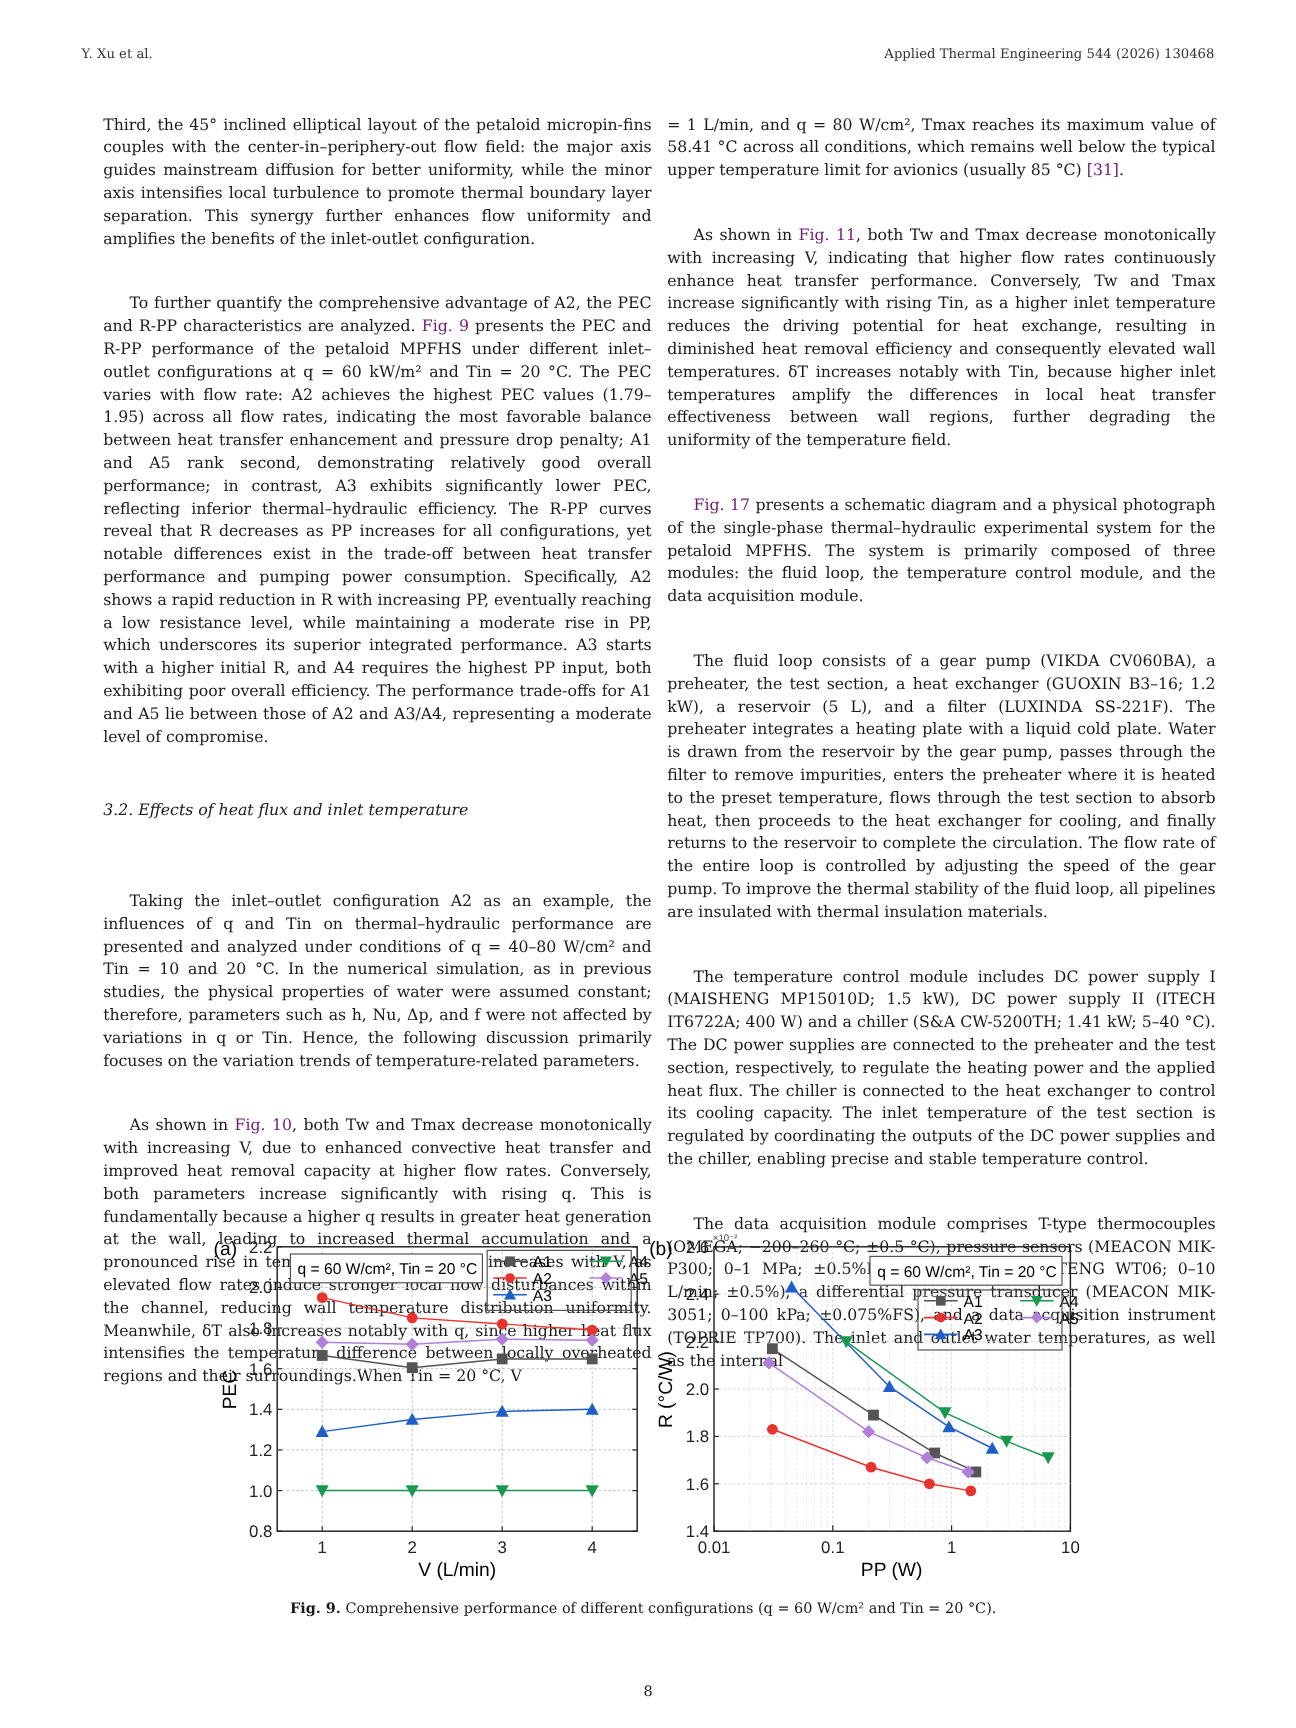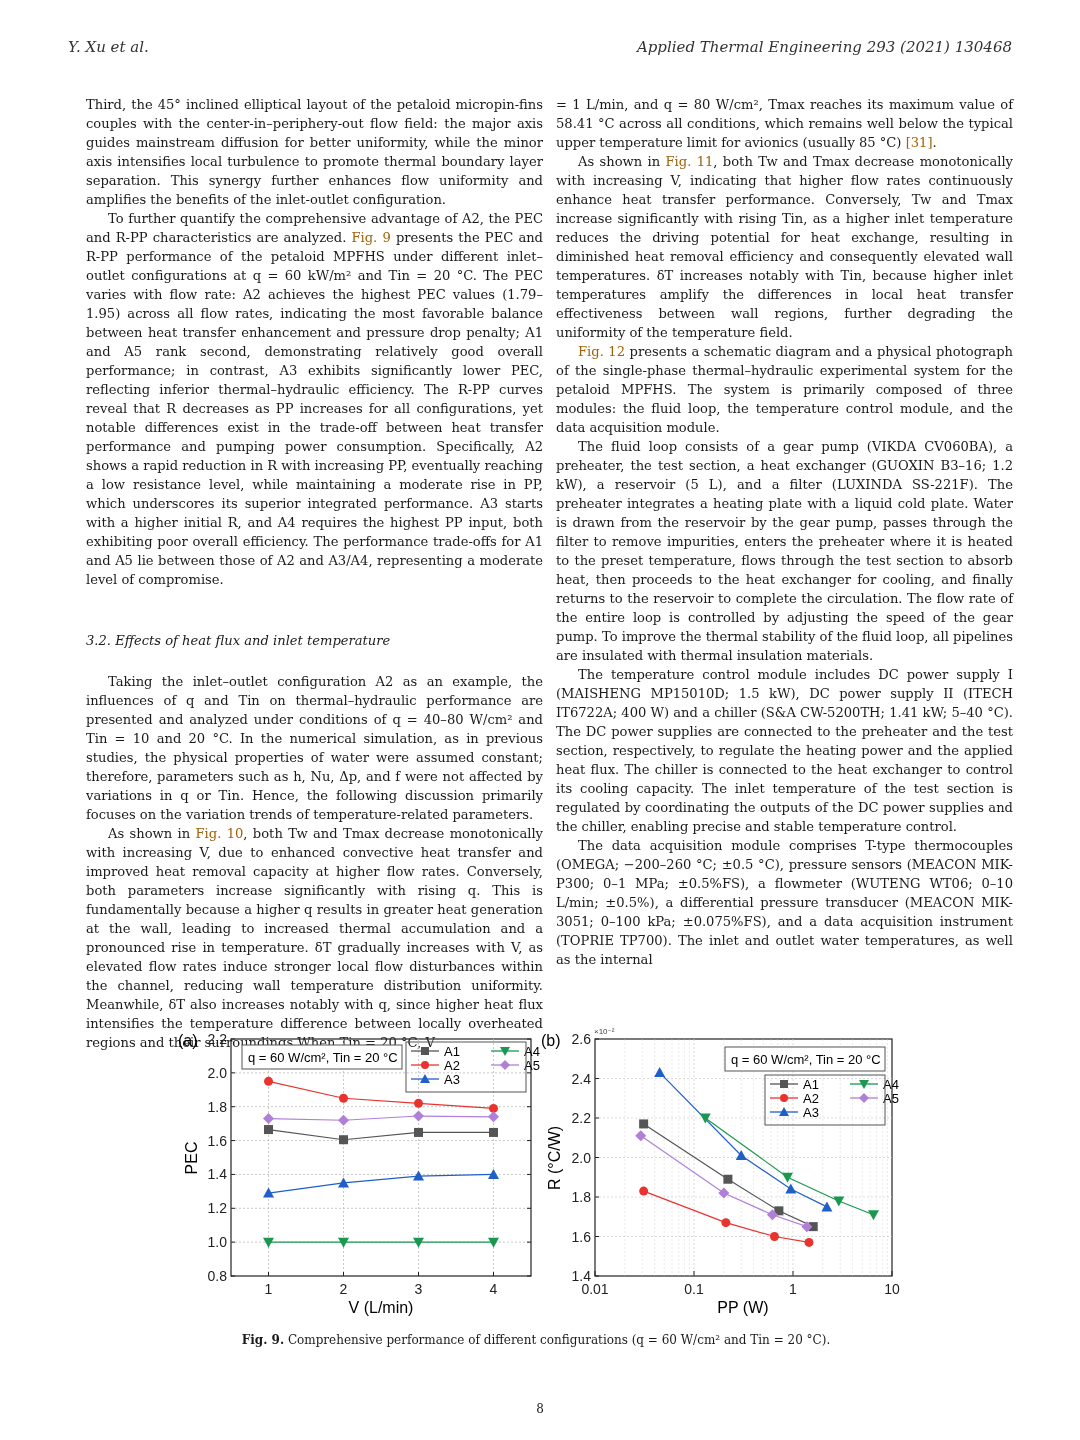--- a/index.html
+++ b/index.html
@@ -1,48 +1,48 @@
 <!DOCTYPE html>
 <html><head>
 <meta charset="utf-8">
 <style>
   html,body{margin:0;padding:0;background:#fff;}
   body{width:1080px;height:1440px;position:relative;overflow:hidden;font-family:"DejaVu Serif","Liberation Serif",serif;color:#1a1a1a;}
-  .hdr{position:absolute;top:38px;font-size:15px;font-style:italic;color:#333;}
+  .hdr{position:absolute;top:38px;font-size:11px;color:#333;}
   .col{position:absolute;top:95px;width:457px;font-size:13.1px;line-height:19px;text-align:justify;}
   .col p{margin:0;text-indent:0;}
-  .col p.ind{text-indent:22px;}
-  .link{color:#a16207;}
+  .col p.ind{text-indent:22px;margin-top:35px;}
+  .link{color:#701a75;}
   .sec{font-weight:bold;margin:14px 0 !important;}
   .sub{font-style:italic;margin:8px 0 18px 0 !important;}
   .gap{height:18px;}
   .caption{position:absolute;top:1333px;left:0;width:1072px;text-align:center;font-size:12px;}
   .pageno{position:absolute;top:1402px;left:0;width:1080px;text-align:center;font-size:12px;}
   svg text{font-family:"Liberation Sans","DejaVu Sans",sans-serif;}
 </style>
 </head>
 <body>
 
 <div class="hdr" style="left:68px">Y. Xu et al.</div>
-<div class="hdr" style="right:68px">Applied Thermal Engineering 293 (2021) 130468</div>
+<div class="hdr" style="right:68px">Applied Thermal Engineering 544 (2026) 130468</div>
 
 <div class="col" style="left:86px">
   <p>Third, the 45° inclined elliptical layout of the petaloid micropin-fins couples with the center-in–periphery-out flow field: the major axis guides mainstream diffusion for better uniformity, while the minor axis intensifies local turbulence to promote thermal boundary layer separation. This synergy further enhances flow uniformity and amplifies the benefits of the inlet-outlet configuration.</p>
   <p class="ind"><span>To further quantify the comprehensive advantage of A2, the PEC and R-PP characteristics are analyzed. </span><span class="link">Fig. 9</span><span> presents the PEC and R-PP performance of the petaloid MPFHS under different inlet–outlet configurations at q = 60 kW/m² and Tin = 20 °C. The PEC varies with flow rate: A2 achieves the highest PEC values (1.79–1.95) across all flow rates, indicating the most favorable balance between heat transfer enhancement and pressure drop penalty; A1 and A5 rank second, demonstrating relatively good overall performance; in contrast, A3 exhibits significantly lower PEC, reflecting inferior thermal–hydraulic efficiency. The R-PP curves reveal that R decreases as PP increases for all configurations, yet notable differences exist in the trade-off between heat transfer performance and pumping power consumption. Specifically, A2 shows a rapid reduction in R with increasing PP, eventually reaching a low resistance level, while maintaining a moderate rise in PP, which underscores its superior integrated performance. A3 starts with a higher initial R, and A4 requires the highest PP input, both exhibiting poor overall efficiency. The performance trade-offs for A1 and A5 lie between those of A2 and A3/A4, representing a moderate level of compromise.</span></p>
   <div class="gap" style="height:34px"></div>
   <p class="sub">3.2.  Effects of heat flux and inlet temperature</p>
   <div class="gap" style="height:4px"></div>
   <p class="ind">Taking the inlet–outlet configuration A2 as an example, the influences of q and Tin on thermal–hydraulic performance are presented and analyzed under conditions of q = 40–80 W/cm² and Tin = 10 and 20 °C. In the numerical simulation, as in previous studies, the physical properties of water were assumed constant; therefore, parameters such as h, Nu, Δp, and f were not affected by variations in q or Tin. Hence, the following discussion primarily focuses on the variation trends of temperature-related parameters.</p>
   <p class="ind"><span>As shown in </span><span class="link">Fig. 10</span><span>, both Tw and Tmax decrease monotonically with increasing V, due to enhanced convective heat transfer and improved heat removal capacity at higher flow rates. Conversely, both parameters increase significantly with rising q. This is fundamentally because a higher q results in greater heat generation at the wall, leading to increased thermal accumulation and a pronounced rise in temperature. δT gradually increases with V, as elevated flow rates induce stronger local flow disturbances within the channel, reducing wall temperature distribution uniformity. Meanwhile, δT also increases notably with q, since higher heat flux intensifies the temperature difference between locally overheated regions and their surroundings.When Tin = 20 °C, V</span></p>
 </div>
 
 <div class="col" style="left:556px">
   <p><span>= 1 L/min, and q = 80 W/cm², Tmax reaches its maximum value of 58.41 °C across all conditions, which remains well below the typical upper temperature limit for avionics (usually 85 °C) </span><span class="link">[31]</span><span>.</span></p>
   <p class="ind"><span>As shown in </span><span class="link">Fig. 11</span><span>, both Tw and Tmax decrease monotonically with increasing V, indicating that higher flow rates continuously enhance heat transfer performance. Conversely, Tw and Tmax increase significantly with rising Tin, as a higher inlet temperature reduces the driving potential for heat exchange, resulting in diminished heat removal efficiency and consequently elevated wall temperatures. δT increases notably with Tin, because higher inlet temperatures amplify the differences in local heat transfer effectiveness between wall regions, further degrading the uniformity of the temperature field.</span></p>
-  <p class="ind"><span class="link">Fig. 12</span><span> presents a schematic diagram and a physical photograph of the single-phase thermal–hydraulic experimental system for the petaloid MPFHS. The system is primarily composed of three modules: the fluid loop, the temperature control module, and the data acquisition module.</span></p>
+  <p class="ind"><span class="link">Fig. 17</span><span> presents a schematic diagram and a physical photograph of the single-phase thermal–hydraulic experimental system for the petaloid MPFHS. The system is primarily composed of three modules: the fluid loop, the temperature control module, and the data acquisition module.</span></p>
   <p class="ind">The fluid loop consists of a gear pump (VIKDA CV060BA), a preheater, the test section, a heat exchanger (GUOXIN B3–16; 1.2 kW), a reservoir (5 L), and a filter (LUXINDA SS-221F). The preheater integrates a heating plate with a liquid cold plate. Water is drawn from the reservoir by the gear pump, passes through the filter to remove impurities, enters the preheater where it is heated to the preset temperature, flows through the test section to absorb heat, then proceeds to the heat exchanger for cooling, and finally returns to the reservoir to complete the circulation. The flow rate of the entire loop is controlled by adjusting the speed of the gear pump. To improve the thermal stability of the fluid loop, all pipelines are insulated with thermal insulation materials.</p>
   <p class="ind">The temperature control module includes DC power supply I (MAISHENG MP15010D; 1.5 kW), DC power supply II (ITECH IT6722A; 400 W) and a chiller (S&amp;A CW-5200TH; 1.41 kW; 5–40 °C). The DC power supplies are connected to the preheater and the test section, respectively, to regulate the heating power and the applied heat flux. The chiller is connected to the heat exchanger to control its cooling capacity. The inlet temperature of the test section is regulated by coordinating the outputs of the DC power supplies and the chiller, enabling precise and stable temperature control.</p>
   <p class="ind">The data acquisition module comprises T-type thermocouples (OMEGA; −200–260 °C; ±0.5 °C), pressure sensors (MEACON MIK-P300; 0–1 MPa; ±0.5%FS), a flowmeter (WUTENG WT06; 0–10 L/min; ±0.5%), a differential pressure transducer (MEACON MIK-3051; 0–100 kPa; ±0.075%FS), and a data acquisition instrument (TOPRIE TP700). The inlet and outlet water temperatures, as well as the internal</p>
 </div>
 
 <svg style="position:absolute;left:0;top:1020px" width="1080" height="300" viewBox="0 1020 1080 300">
 
   <g>
     <text x="178" y="1046" font-size="16">(a)</text>
     <rect x="231" y="1039" width="300" height="237" fill="none" stroke="#222" stroke-width="1.2"></rect>

